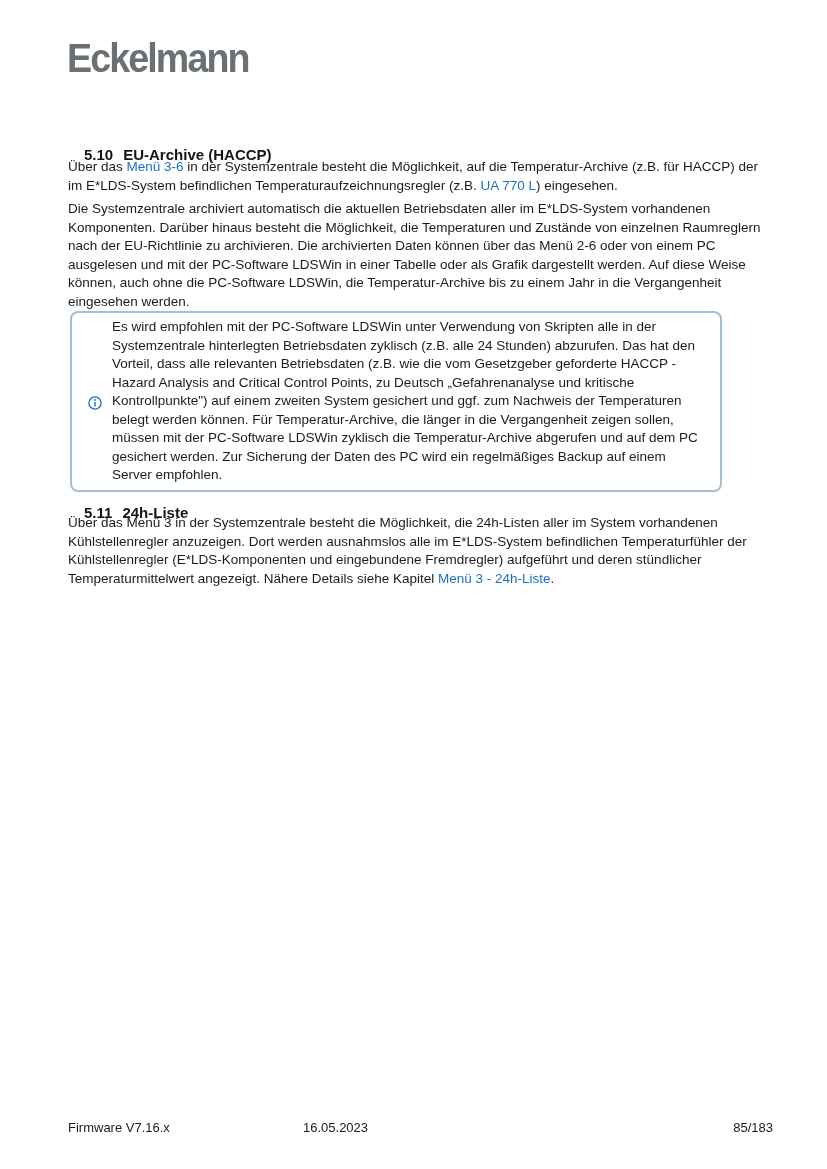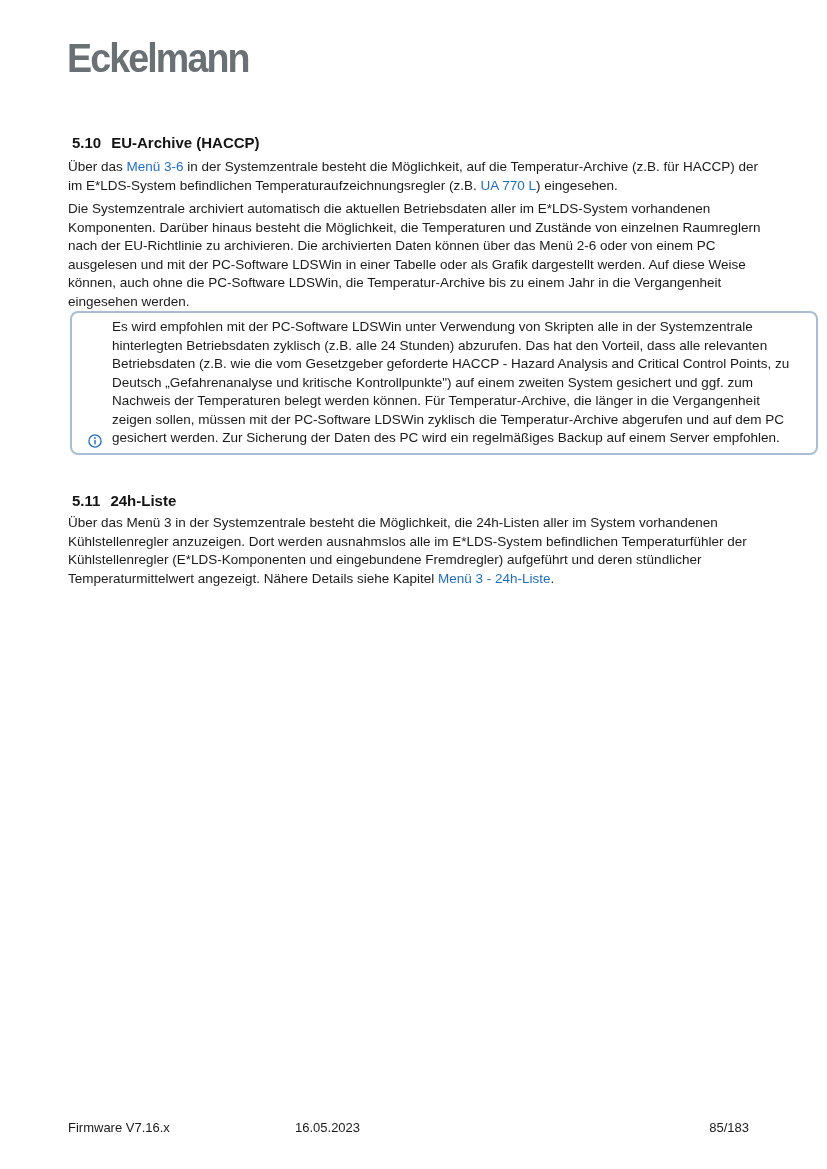--- a/index.html
+++ b/index.html
@@ -13,55 +13,55 @@
   }
   .page{position:absolute;inset:0;padding-left:17px;}
   .logo{
     position:absolute;left:67px;top:38px;
     font-size:40px;font-weight:bold;line-height:40px;
     color:#6a7175;letter-spacing:-2px;
     transform:scaleX(0.94);transform-origin:left top;
     white-space:nowrap;
   }
   h2{
-    position:absolute;left:68px;margin:4px;
+    position:absolute;left:68px;margin:16px;
     font-size:15px;font-weight:bold;line-height:19px;color:#141414;
     white-space:nowrap;
   }
   h2 .sec-num{display:inline-block;margin-right:10px;}
   .h-510{top:129px;}
   .h-511{top:487px;}
   p.body{
     position:absolute;left:68px;width:694px;margin:0;
     font-size:13.5px;line-height:18.5px;color:#1b1b1b;
   }
   .p-510-1{top:158px;}
   .p-510-2{top:200px;}
   .p-511{top:514px;}
   a.link{color:#1e6ec3;text-decoration:none;cursor:pointer;}
   .notebox{
-    position:absolute;left:70px;top:311px;width:748px;
+    position:absolute;left:70px;top:311px;width:652px;
     box-sizing:border-box;
     border:2px solid #a9bed2;border-radius:8px;
     padding:5px 16px 5px 14px;
-    display:flex;align-items:flex-end;
+    display:flex;align-items:center;
     background:#ffffff;
   }
   .note-icon{
     flex:0 0 auto;
     margin:3px 10px 0 2px;
     width:14px;height:14px;
     display:inline-block;
   }
   .note-text{
     flex:1 1 auto;
     font-size:13.5px;line-height:18.5px;color:#1b1b1b;
   }
   .footer{
-    position:absolute;left:68px;right:78px;top:1120px;
+    position:absolute;left:68px;right:54px;top:1120px;
     display:flex;font-size:13px;color:#1b1b1b;
   }
   .footer span{flex:1 1 0;}
   .footer .f-center{text-align:left;}
   .footer .f-right{text-align:right;}
 </style>
 </head>
 <body>
 
 <div class="page">

